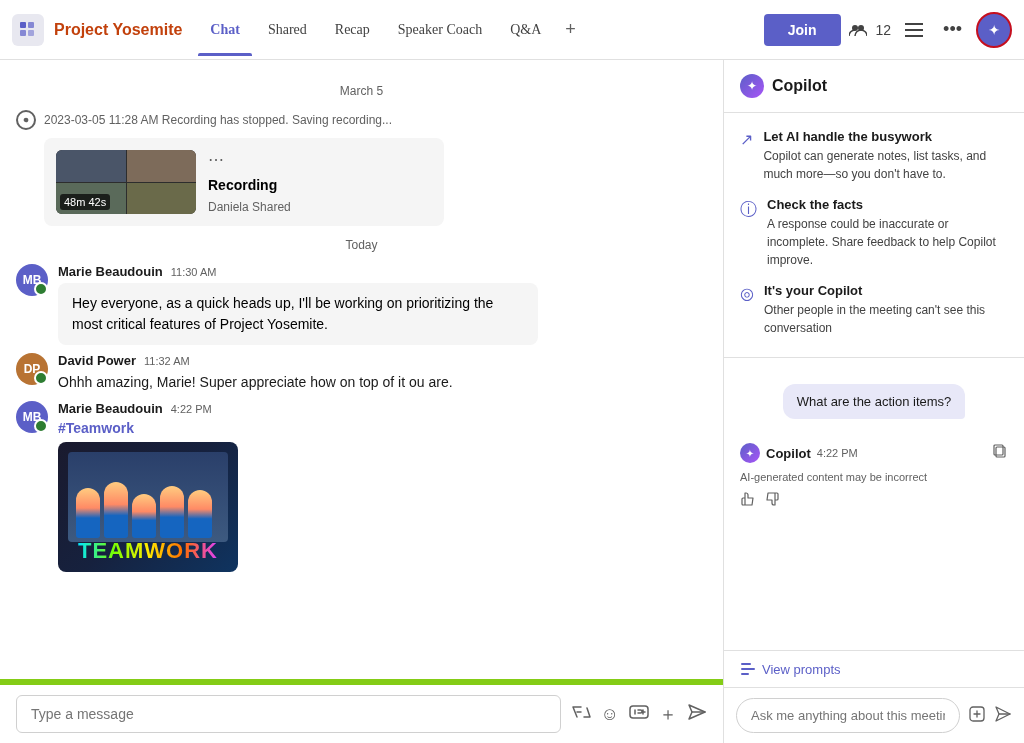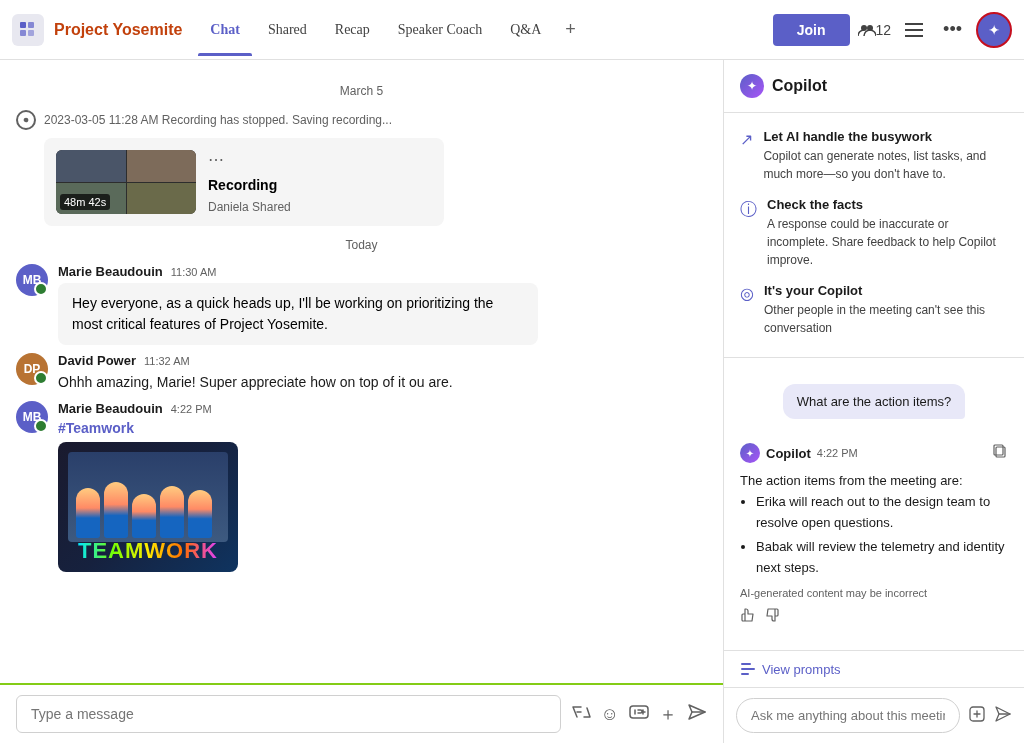--- a/index.html
+++ b/index.html
@@ -29,21 +29,21 @@
       content: ''; position: absolute; bottom: -10px; left: 0; right: 0;
       height: 3px; background: #5b5fc7; border-radius: 2px 2px 0 0;
     }
     .nav-add { color: #616161; font-size: 18px; cursor: pointer; padding: 4px 8px; }
     .nav-right { display: flex; align-items: center; gap: 8px; margin-left: auto; }
     .join-btn {
       background: #5b5fc7; color: #fff; border: none; border-radius: 4px;
       padding: 8px 24px; font-size: 14px; font-weight: 600; cursor: pointer;
     }
     .participants-badge {
-      display: flex; align-items: center; gap: 0; font-size: 14px; color: #424242;
+      display: flex; align-items: center; gap: 9px; font-size: 14px; color: #424242;
     }
     .icon-btn {
       background: none; border: none; cursor: pointer; color: #424242;
       font-size: 18px; padding: 4px 6px; display: flex; align-items: center;
     }
     .copilot-btn {
       width: 36px; height: 36px; border-radius: 50%; border: 2px solid #c50f1f;
       display: flex; align-items: center; justify-content: center;
       cursor: pointer; background: #5b5fc7; color: #fff; font-size: 16px;
     }
@@ -131,21 +131,21 @@
       border-radius: 4px; display: flex; align-items: flex-end; gap: 4px;
       padding: 4px 8px;
     }
     .gif-person {
       width: 24px; background: linear-gradient(180deg, #ffcc80 0%, #ff8a65 40%, #1565c0 60%, #1565c0 100%);
       border-radius: 12px 12px 3px 3px; flex-shrink: 0;
     }
 
     
     .chat-input-bar {
-      padding: 10px 16px; border-top: 2px solid #84cc16;
+      padding: 10px 16px; border-top: 6px solid #84cc16;
       display: flex; align-items: center; gap: 10px; background: #fff;
     }
     .chat-input {
       flex: 1; border: 1px solid #d0d0d0; border-radius: 6px;
       padding: 10px 14px; font-size: 14px; color: #616161;
       outline: none;
     }
     .input-icon { color: #616161; font-size: 18px; cursor: pointer; flex-shrink: 0; }
 
     
@@ -405,27 +405,20 @@
           <div class="copilot-logo" style="width:20px;height:20px;font-size:10px;">✦</div>
           <span class="copilot-response-name">Copilot</span>
           <span class="copilot-response-time">4:22 PM</span>
           <span class="copy-icon">
             <svg width="16" height="16" viewBox="0 0 16 16" fill="none">
                 <rect x="4" y="4" width="9" height="10" rx="1" stroke="#616161" stroke-width="1.2" fill="none"></rect>
                 <rect x="2" y="2" width="9" height="10" rx="1" stroke="#616161" stroke-width="1.2" fill="none"></rect>
               </svg>
           </span>
         </div>
-        <div class="copilot-response-text">
-          <span>The action items from the meeting are:</span>
-          <ul>
-            <li>Erika will reach out to the design team to resolve open questions.</li>
-            <li>Babak will review the telemetry and identity next steps.</li>
-          </ul>
-        </div>
         <div class="ai-disclaimer">AI-generated content may be incorrect</div>
         <div class="feedback-icons">
           <span class="feedback-icon">
             <svg width="16" height="16" viewBox="0 0 16 16" fill="none">
                 <path d="M5 14H3a1 1 0 01-1-1V8a1 1 0 011-1h2m0 7V7m0 7h7l1-7H8V4a2 2 0 00-2-2H5v5" stroke="#616161" stroke-width="1.2" stroke-linecap="round" stroke-linejoin="round"></path>
               </svg>
           </span>
           <span class="feedback-icon">
             <svg width="16" height="16" viewBox="0 0 16 16" fill="none">
                 <path d="M11 2h2a1 1 0 011 1v5a1 1 0 01-1 1h-2M11 2V9m0-7H4L3 9h5v3a2 2 0 002 2h1V9" stroke="#616161" stroke-width="1.2" stroke-linecap="round" stroke-linejoin="round"></path>

